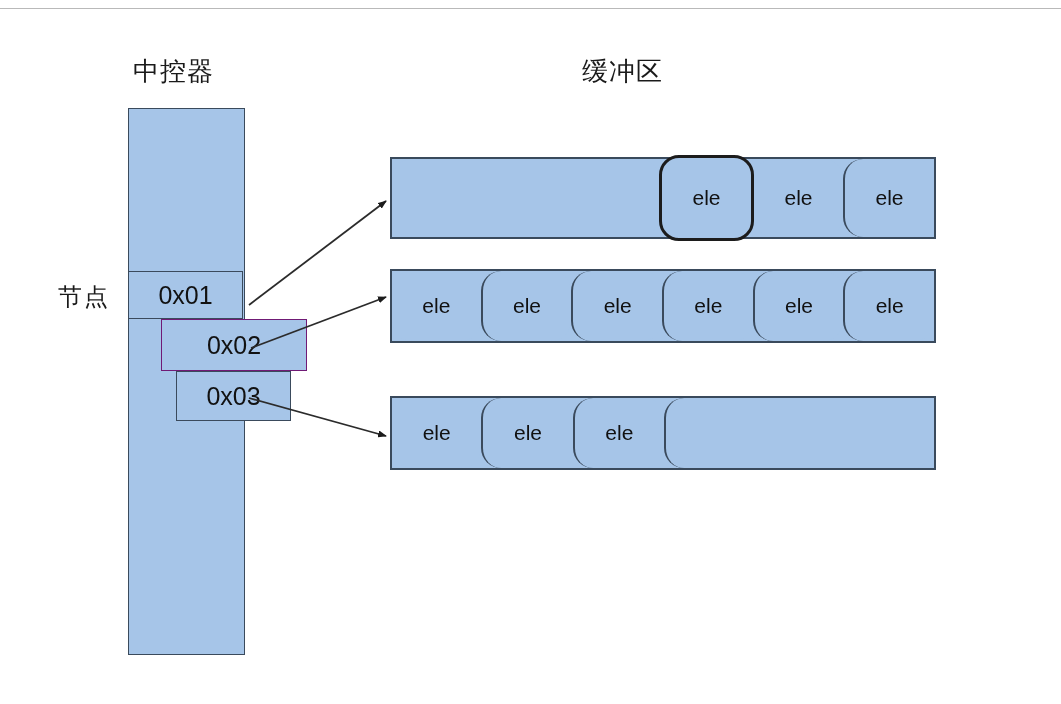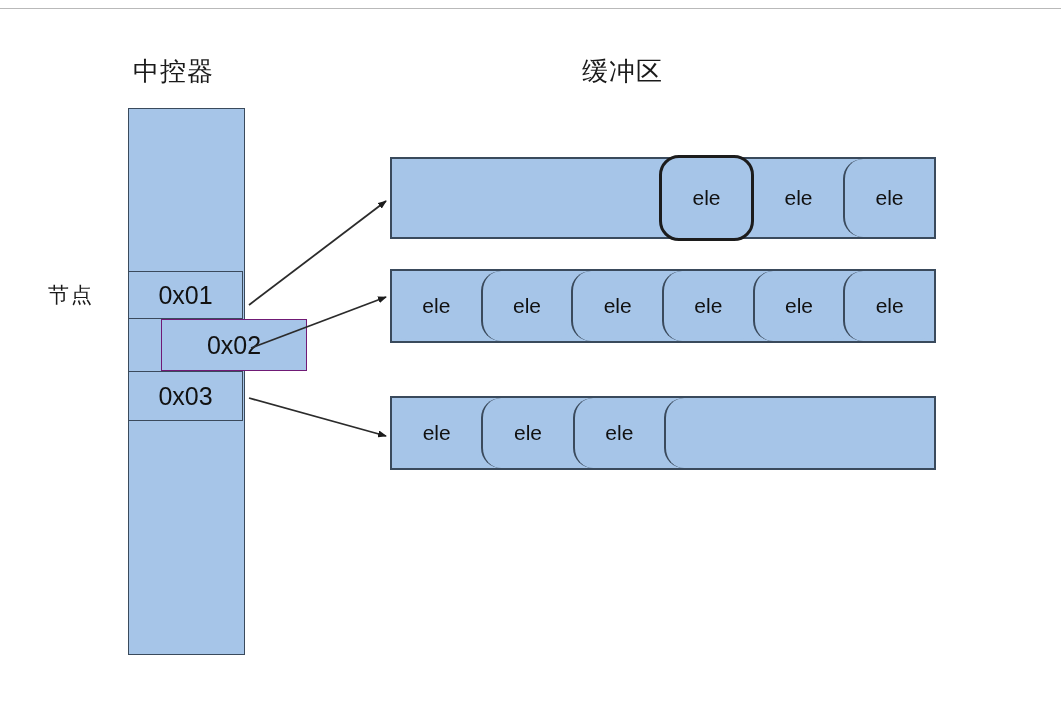--- a/index.html
+++ b/index.html
@@ -37,23 +37,23 @@
     font-size: 26px;
     color: #1a1a1a;
     letter-spacing: 1px;
     white-space: nowrap;
   }
   #heading-controller { left: 133px; top: 54px; }
   #heading-buffer     { left: 543px; top: 54px; margin-left: 39px; }
 
   #label-node {
     position: absolute;
-    left: 48px;
+    left: 58px;
     top: 281px;
-    font-size: 21px;
+    font-size: 24px;
     color: #1a1a1a;
     letter-spacing: 2px;
     white-space: nowrap;
   }
 
   
   #controller-column {
     position: absolute;
     left: 128px;
     top: 108px;
@@ -83,21 +83,21 @@
   #ctrl-cell-0 { top: 271px; height: 48px; }
   #ctrl-cell-1 {
     top: 319px;
     height: 52px;
     left: 125px;
     width: 146px;
     border: 1px solid #701a75;
     z-index: 4;
     margin-left: 36px;
   }
-  #ctrl-cell-2 { top: 371px; height: 50px; }
+  #ctrl-cell-2 { top: 371px; height: 50px; margin-left: 48px; }
 
   
   .buf-row {
     position: absolute;
     box-sizing: border-box;
     border: 2px solid #3a4a5c;
     background: #a6c5e8;
     display: flex;
   }
   #buf-row-0 { left: 390px; top: 157px; width: 546px; height: 82px; }

